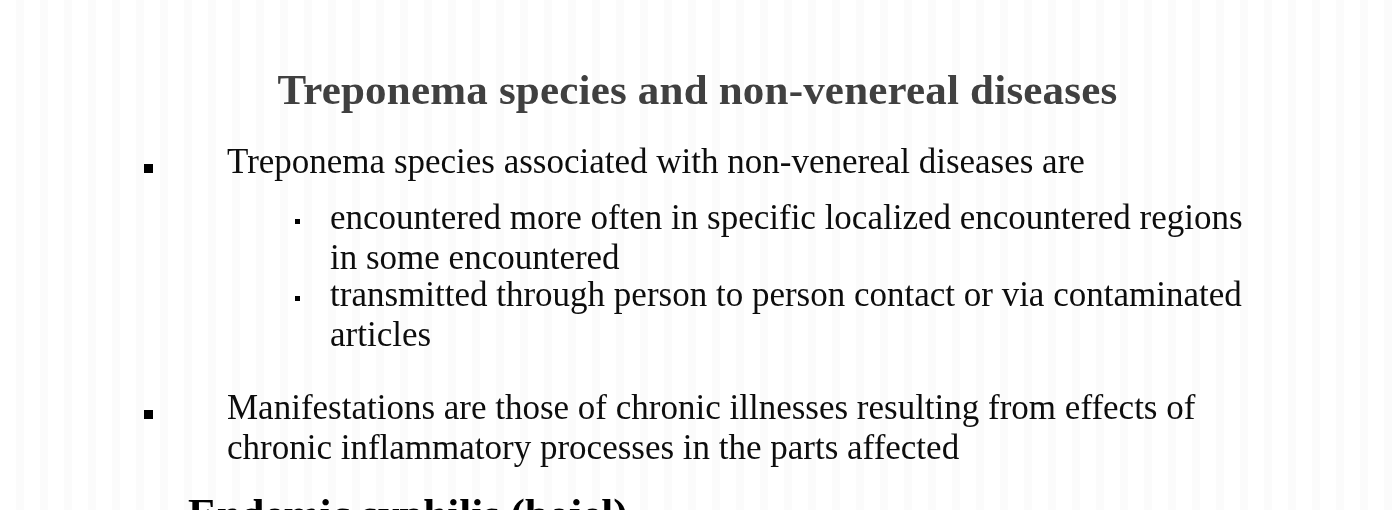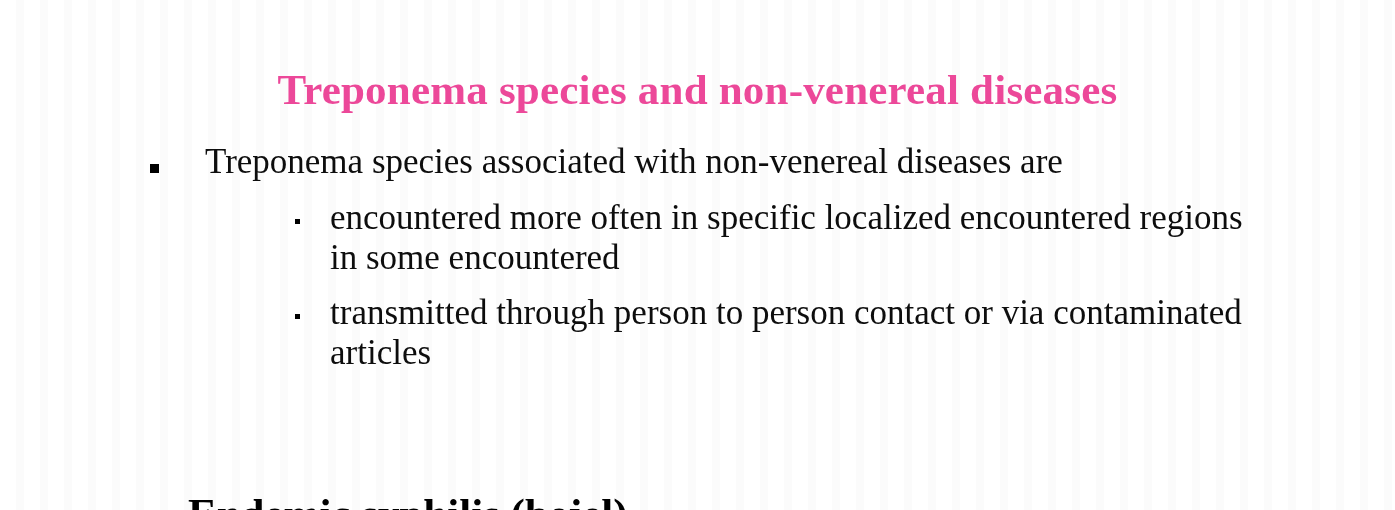--- a/index.html
+++ b/index.html
@@ -32,52 +32,52 @@
   .title {
     position: absolute;
     top: 66px;
     left: 0;
     right: 0;
     margin: 0;
     text-align: center;
     font-size: 43px;
     line-height: 48px;
     font-weight: bold;
-    color: #ec4899;
+    color: #404040;
     letter-spacing: 0.2px;
   }
   .row {
     position: absolute;
     display: flex;
     align-items: flex-start;
     font-size: 35px;
     line-height: 40px;
   }
   .row .txt div { white-space: nowrap; }
-  .lvl1 { left: 150px; }
+  .lvl1 { left: 144px; gap: 28px; }
   .lvl1 .sq {
     flex: 0 0 auto;
     width: 9px;
     height: 9px;
     margin-top: 22px;
     background: #000000;
   }
   .lvl1 .txt { margin-left: 46px; }
   .lvl2 { left: 295px; }
   .lvl2 .sq {
     flex: 0 0 auto;
     width: 5px;
     height: 5px;
     margin-top: 21px;
     background: #000000;
   }
   .lvl2 .txt { margin-left: 30px; }
   .row-1 { top: 142px; }
   .row-2 { top: 198px; }
-  .row-3 { top: 293px; }
+  .row-3 { top: 275px; }
   .row-4 { top: 388px; }
   .cutoff-heading {
     position: absolute;
     left: 188px;
     top: 490px;
     margin: 0;
     font-size: 43px;
     line-height: 48px;
     font-weight: bold;
     color: #000000;
@@ -109,16 +109,23 @@
   </div>
 
   <div class="row lvl2 row-3">
     <span class="sq"></span>
     <div class="txt">
       <div>transmitted through person to person contact or via contaminated</div>
       <div>articles</div>
     </div>
   </div>
 
+  <div class="row lvl1 row-4">
+    <span class="sq"></span>
+    <div class="txt">
+      <div>Manifestations are those of chronic illnesses resulting from effects of</div>
+      <div>chronic inflammatory processes in the parts affected</div>
+    </div>
+  </div>
 
   <h2 class="cutoff-heading">Endemic syphilis (bejel)</h2>
 
 </div>
 
 </body></html>

